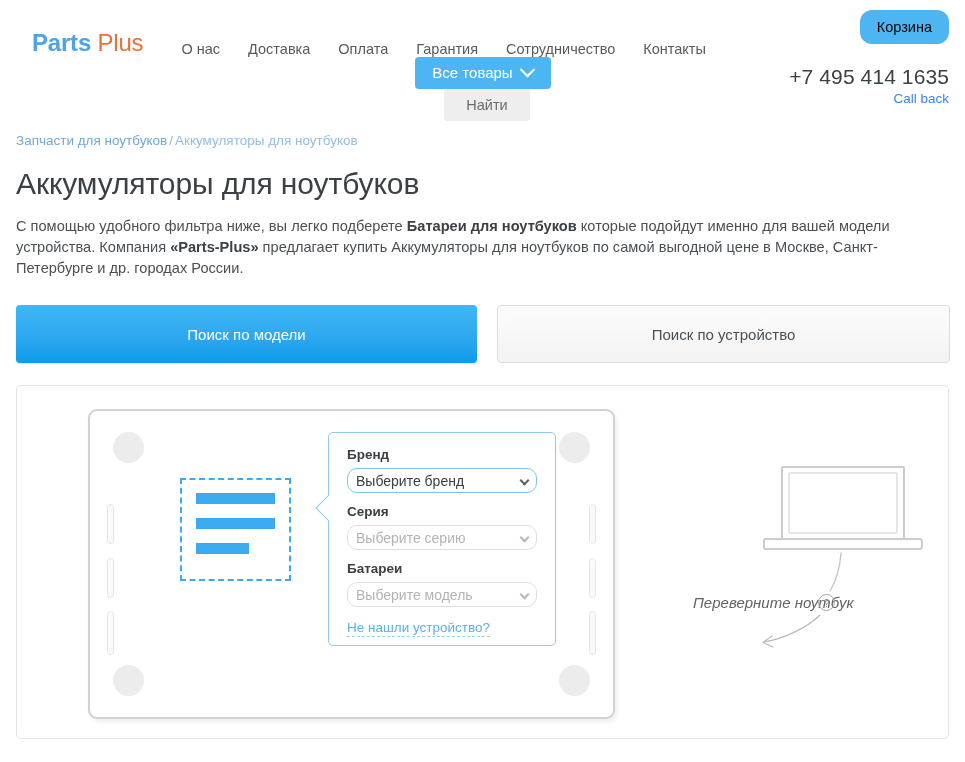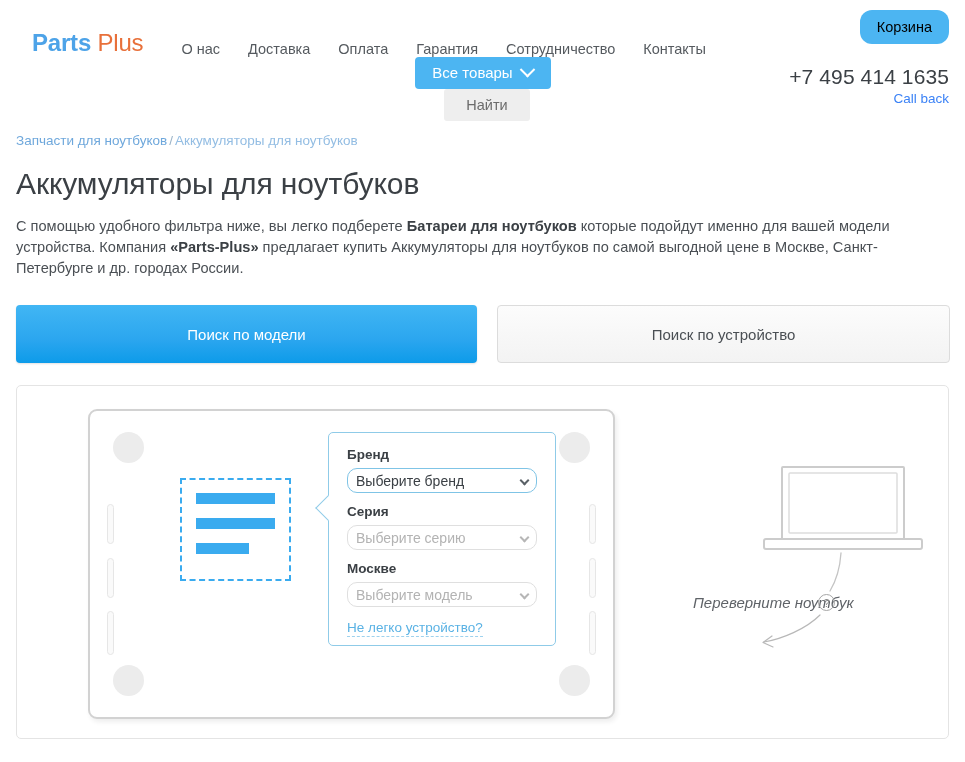--- a/index.html
+++ b/index.html
@@ -435,20 +435,20 @@
     <span>Выберите бренд</span>
     <span class="arrow"></span>
   </div>
 
   <div class="fld-label">Серия</div>
   <div class="sel disabled">
     <span>Выберите серию</span>
     <span class="arrow"></span>
   </div>
 
-  <div class="fld-label">Москве</div>
+  <div class="fld-label">Батареи</div>
   <div class="sel disabled">
     <span>Выберите модель</span>
     <span class="arrow"></span>
   </div>
 
-  <a class="notfound">Не легко устройство?</a>
+  <a class="notfound">Не нашли устройство?</a>
 </div>
 
 </body></html>

